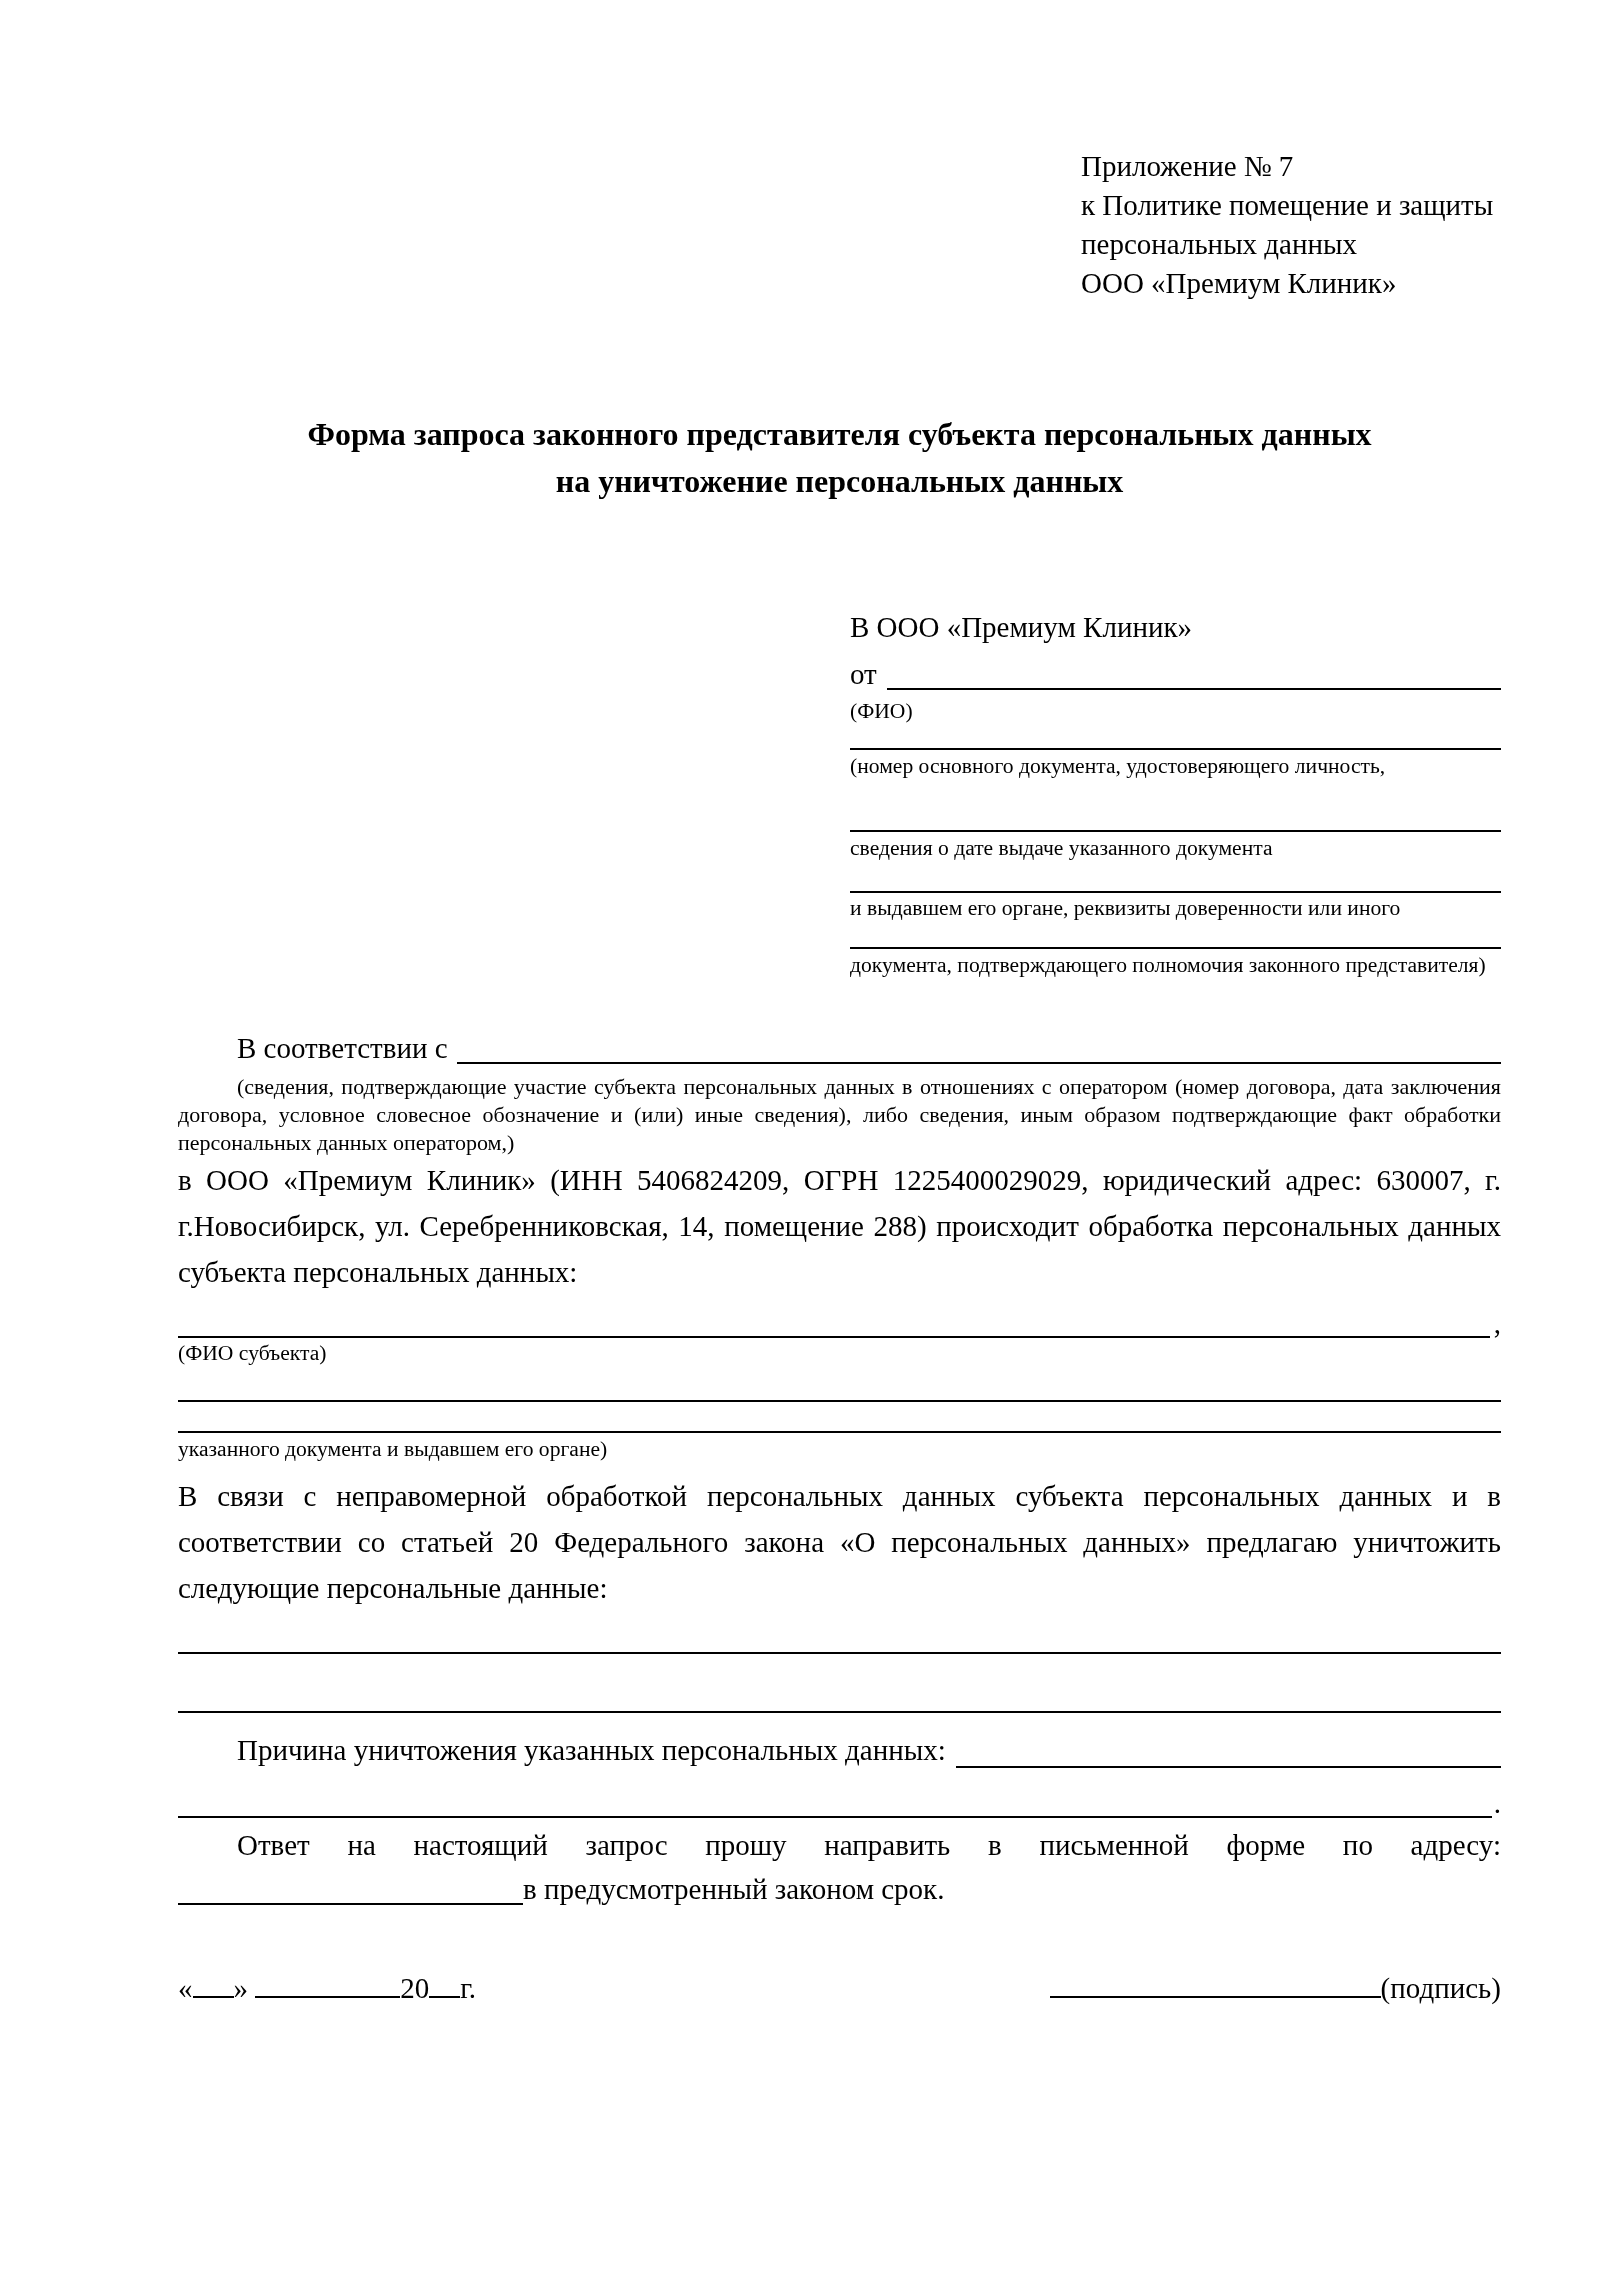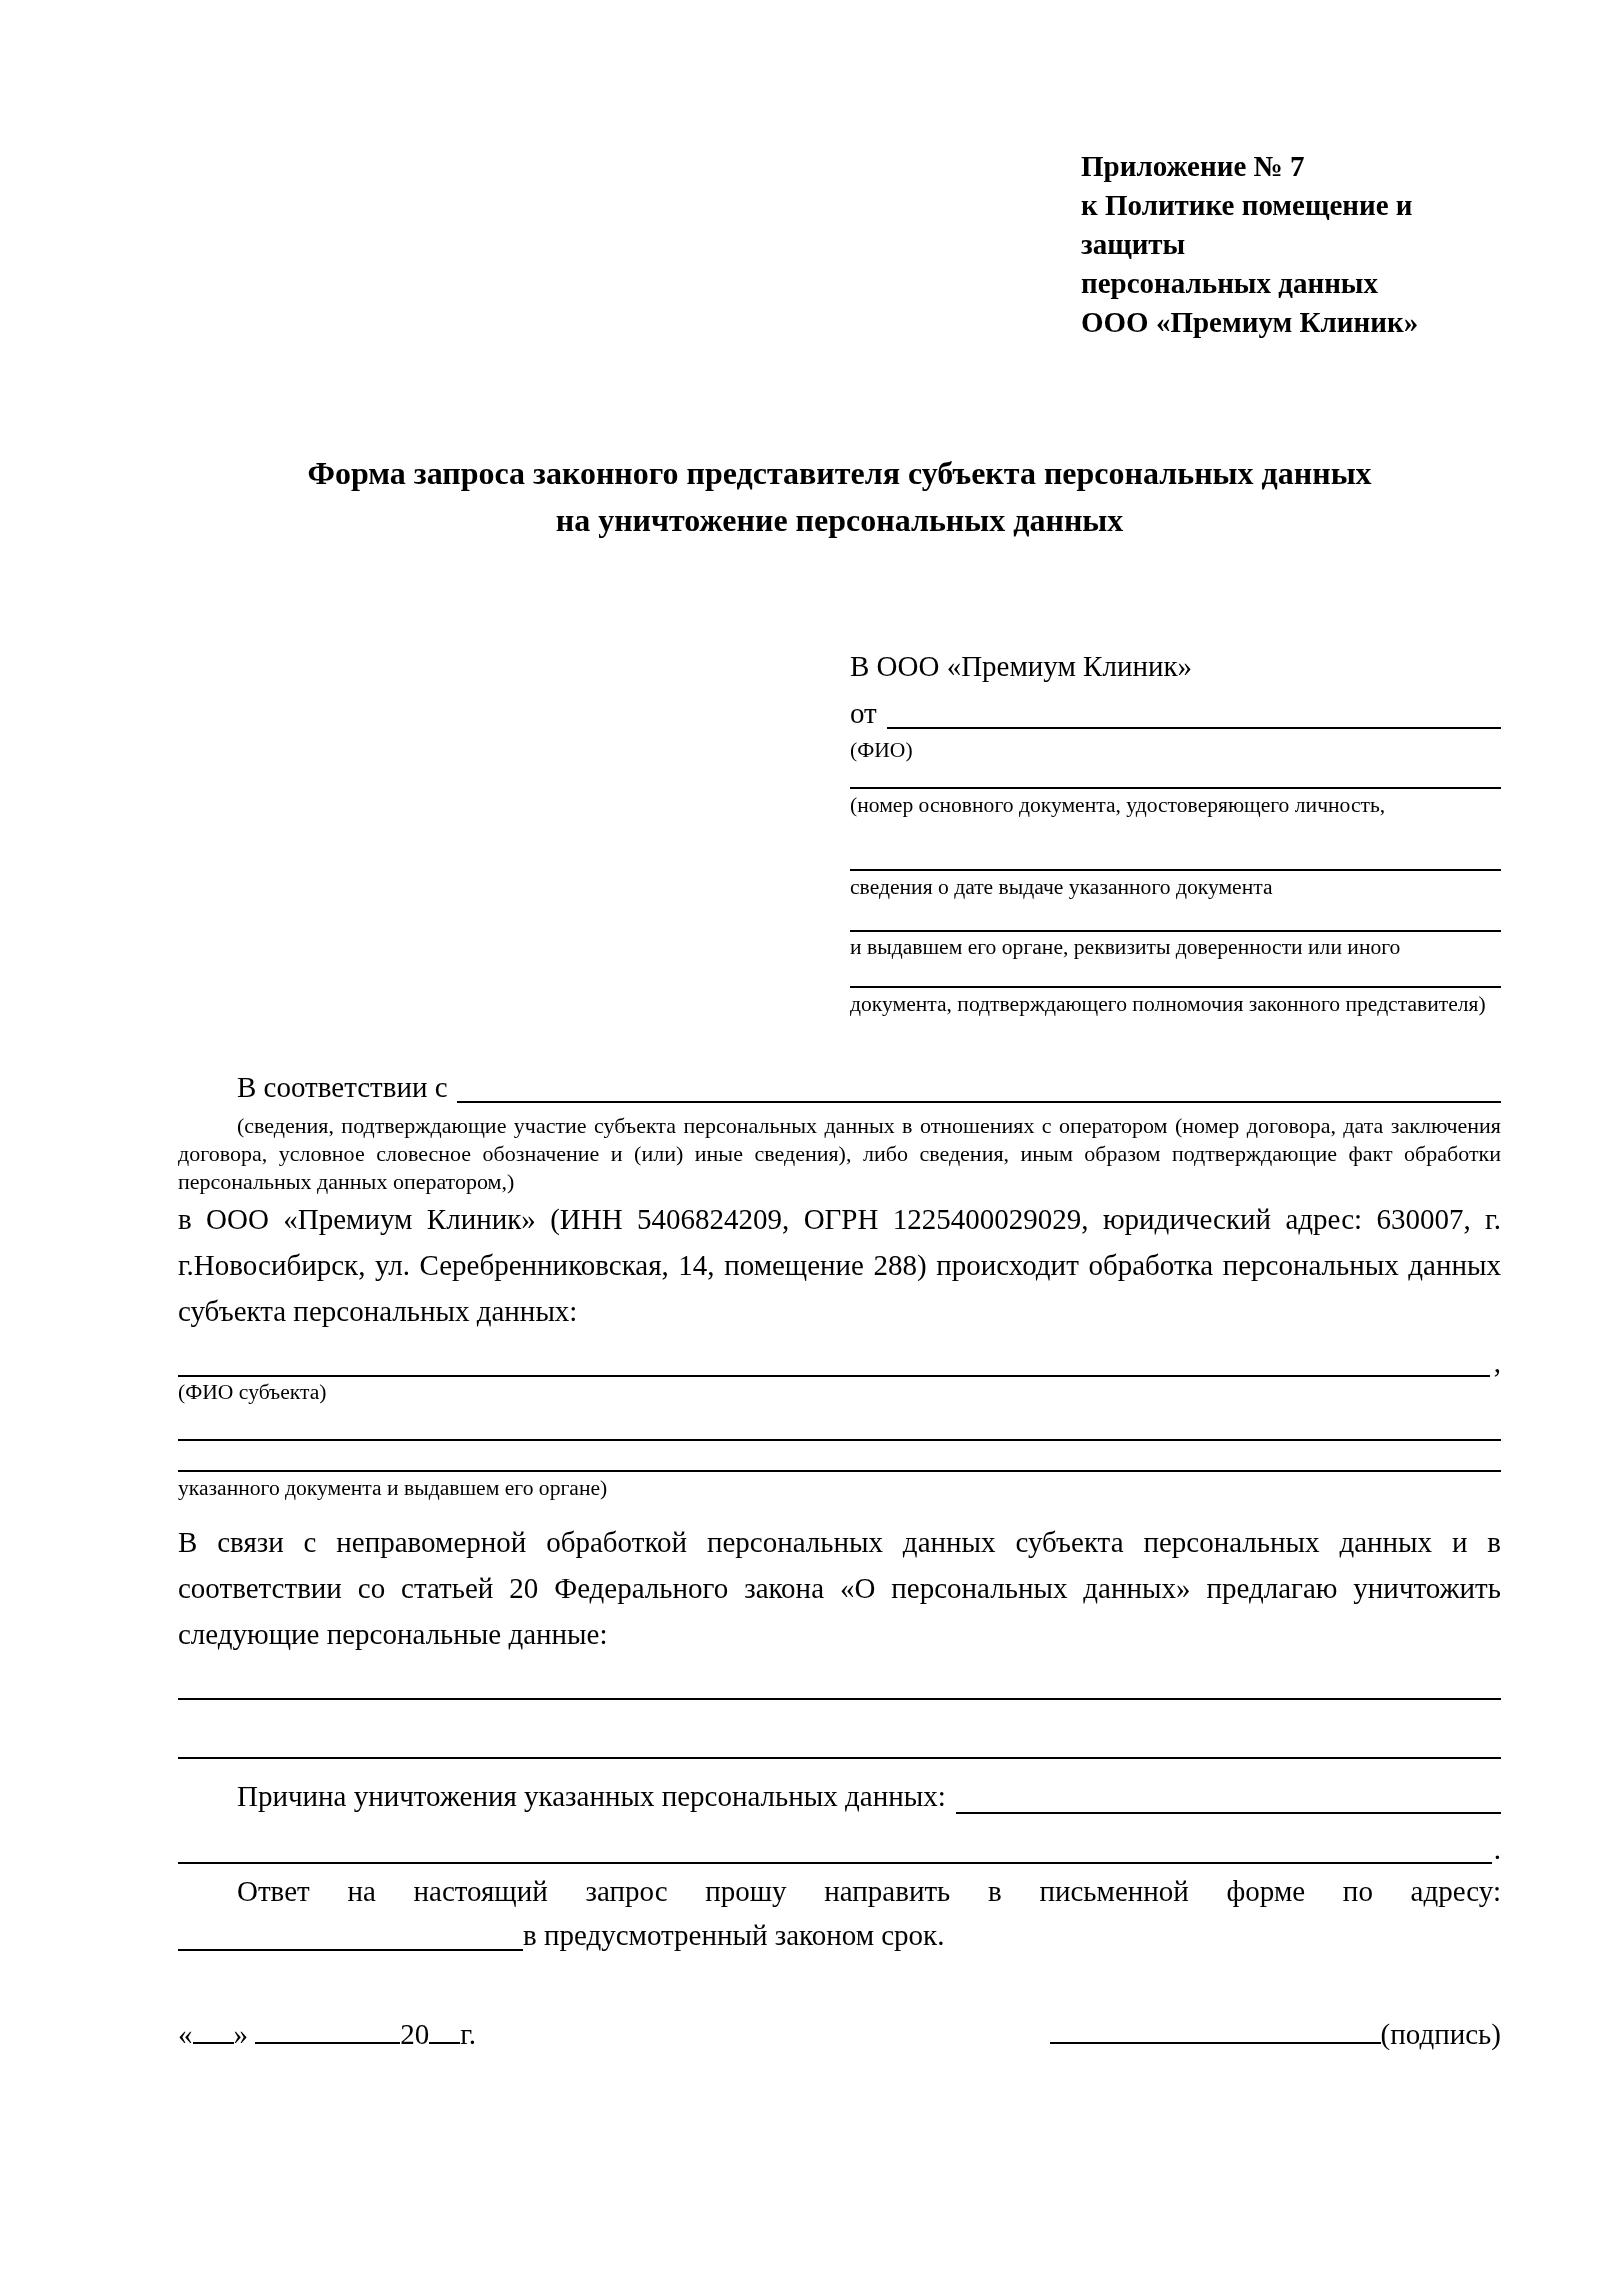--- a/index.html
+++ b/index.html
@@ -19,21 +19,20 @@
     top: 0;
     width: 1323px;
   }
   
   .header-note {
     margin-top: 147px;
     margin-left: 903px;
     width: 420px;
     font-size: 29px;
     line-height: 39px;
-    font-weight: bold;
   }
   
   .form-title {
     margin-top: 108px;
     text-align: center;
     font-weight: bold;
     font-size: 32px;
     line-height: 47px;
   }
   
@@ -83,21 +82,21 @@
     line-height: 46px;
     text-align: justify;
   }
   .field-row { display: flex; align-items: flex-end; font-size: 29px; }
   .field-row .blank-line { flex: 1 1 auto; }
   .field-row .tail { line-height: 29px; padding-left: 3.9px; }
   .subject-fio-row { margin-top: 11.8px; }
   .subject-fio-row .blank-line { height: 29px; }
   .sd1 { height: 33px; }
   .sd2 { height: 29px; }
-  .demand { margin-top: 18px; }
+  .demand { margin-top: 11px; }
   .big-blank-1 { margin-top: 41px; height: 0; }
   .big-blank-2 { margin-top: 57px; height: 0; }
   .reason-row {
     display: flex;
     margin-top: 13.7px;
     font-size: 29px;
     line-height: 46px;
   }
   .reason-row .label { padding-left: 59px; white-space: pre; }
   .period-row { margin-top: 15.7px; }

